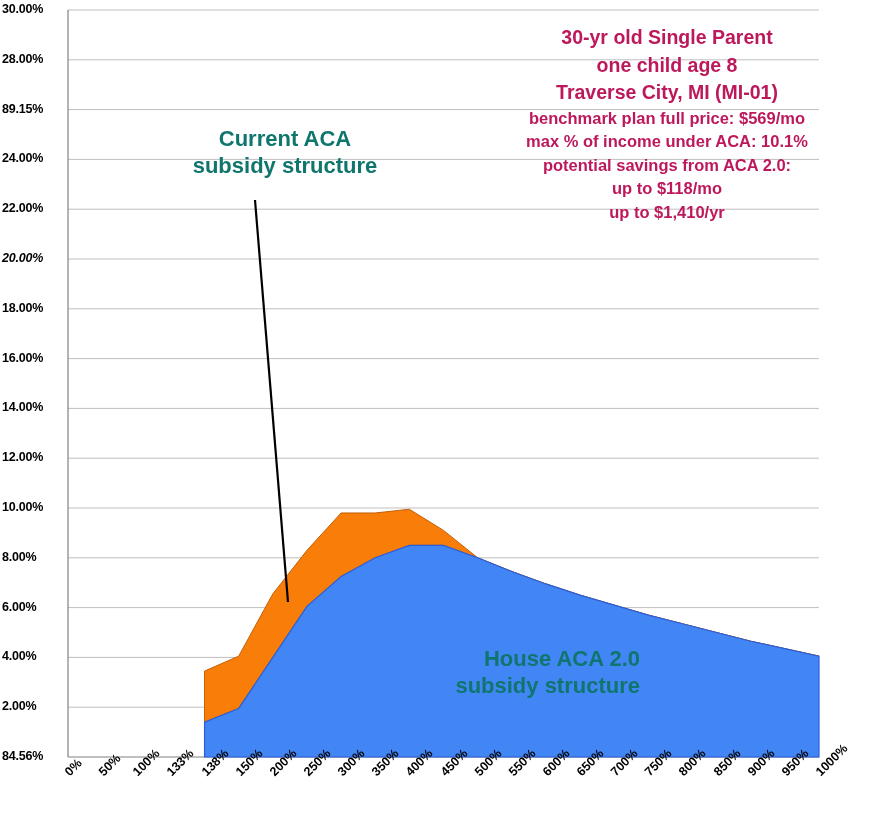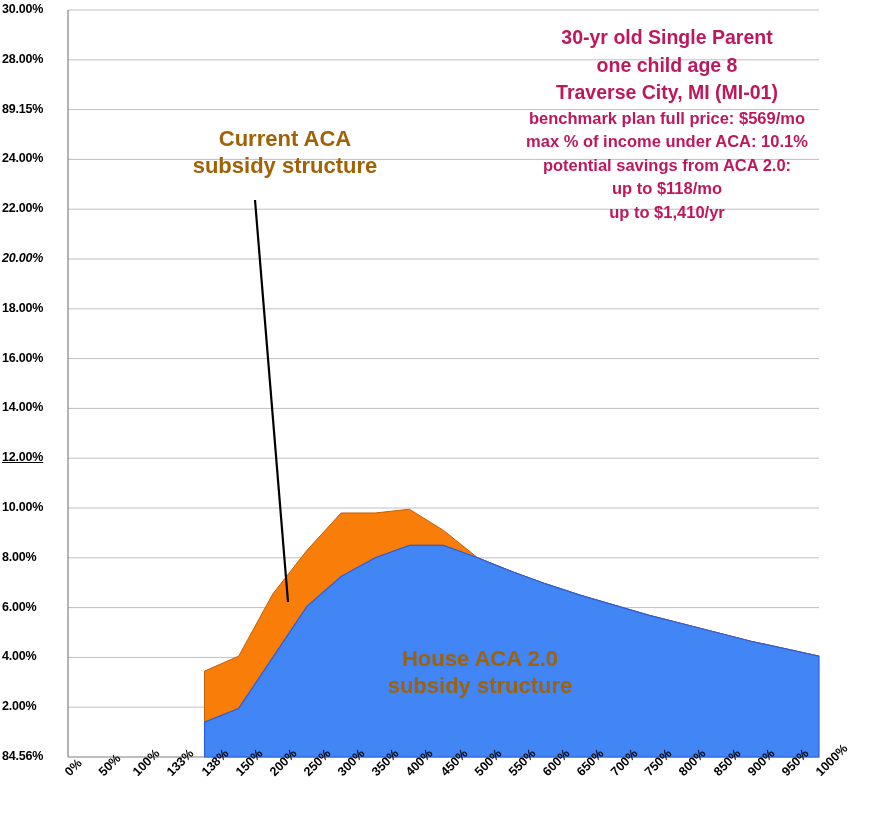--- a/index.html
+++ b/index.html
@@ -26,21 +26,21 @@
     font-weight:bold;
     color:#000;
     transform-origin:left top;
     transform:rotate(-45deg);
     white-space:nowrap;
   }
   .annot{
     position:absolute;
     font-size:21px;
     font-weight:bold;
-    color:#a16207;
+    color:#0f766e;
     text-align:center;
     line-height:1.22;
     white-space:pre-line;
   }
   #info-box{
     position:absolute;
     right:18px;
     top:24px;
     width:390px;
     text-align:center;
@@ -50,20 +50,21 @@
     line-height:1.42;
   }
   #info-box .big{font-size:19.5px;}
   #label-current{
     left:130px;top:126px;width:310px;
     font-size:22px;
   }
   #label-house{
     left:320px;top:646px;width:320px;
     font-size:22px;
+    text-align:right;
   }
 </style>
 </head>
 <body>
 
 <div id="chart-root">
   <svg class="plot-svg" id="plot" width="880" height="818">
       <line x1="68" y1="757" x2="819" y2="757" stroke="#808080" stroke-width="1.2"></line>
       <line x1="68" y1="707.2" x2="819" y2="707.2" stroke="#BFBFBF" stroke-width="1"></line>
       <line x1="68" y1="657.4" x2="819" y2="657.4" stroke="#BFBFBF" stroke-width="1"></line>
@@ -100,21 +101,21 @@
     <div>potential savings from ACA 2.0:</div>
     <div>up to $118/mo</div>
     <div>up to $1,410/yr</div>
   </div>
 <div class="ytick" style="left: 2px; top: 749px;">84.56%</div>
     <div class="ytick" style="left: 2px; top: 699.2px;">2.00%</div>
     <div class="ytick" style="left: 2px; top: 649.4px;">4.00%</div>
     <div class="ytick" style="left: 2px; top: 599.6px;">6.00%</div>
     <div class="ytick" style="left: 2px; top: 549.8px;">8.00%</div>
     <div class="ytick" style="left: 2px; top: 500px;">10.00%</div>
-    <div class="ytick" style="left: 2px; top: 450.2px; text-decoration: underline;">12.00%</div>
+    <div class="ytick" style="left: 2px; top: 450.2px;">12.00%</div>
     <div class="ytick" style="left: 2px; top: 400.4px;">14.00%</div>
     <div class="ytick" style="left: 2px; top: 350.6px;">16.00%</div>
     <div class="ytick" style="left: 2px; top: 300.8px;">18.00%</div>
     <div class="ytick" style="left: 2px; top: 251px; font-style: italic;">20.00%</div>
     <div class="ytick" style="left: 2px; top: 201.2px;">22.00%</div>
     <div class="ytick" style="left: 2px; top: 151.4px;">24.00%</div>
     <div class="ytick" style="left: 2px; top: 101.6px;">89.15%</div>
     <div class="ytick" style="left: 2px; top: 51.8px;">28.00%</div>
     <div class="ytick" style="left: 2px; top: 2px;">30.00%</div>
     <div class="xtick" style="left: 62px; top: 769px;">0%</div>

